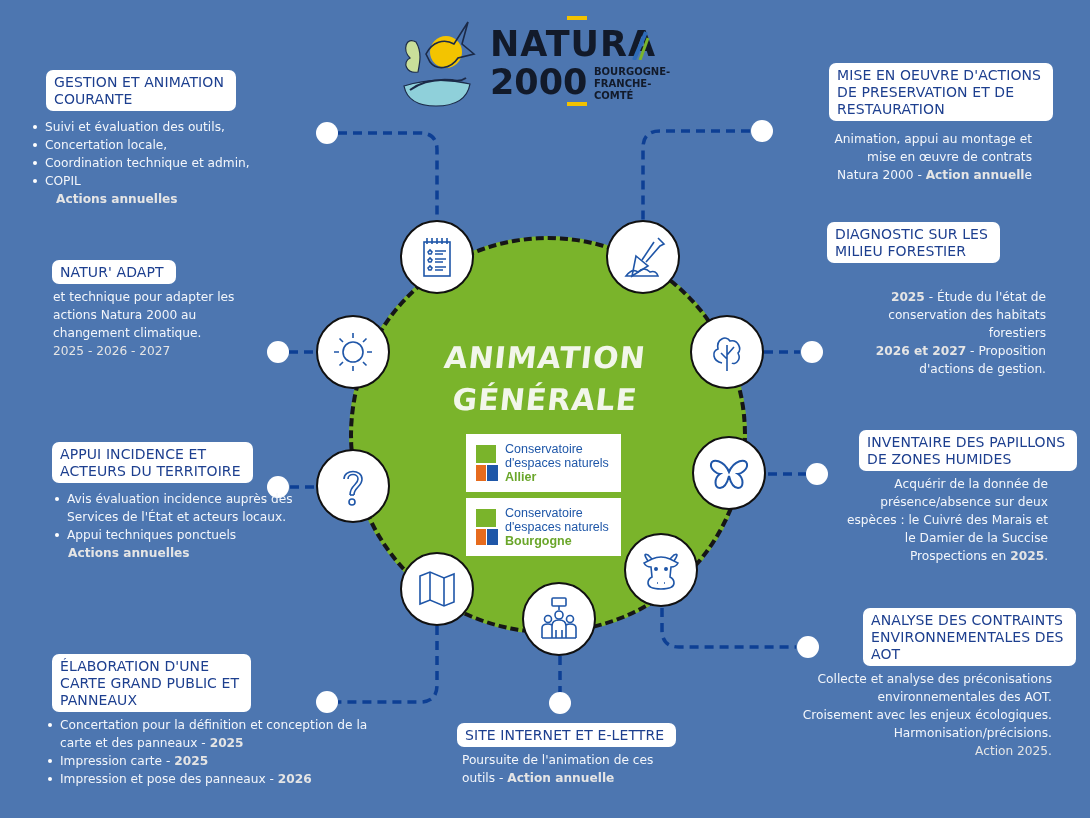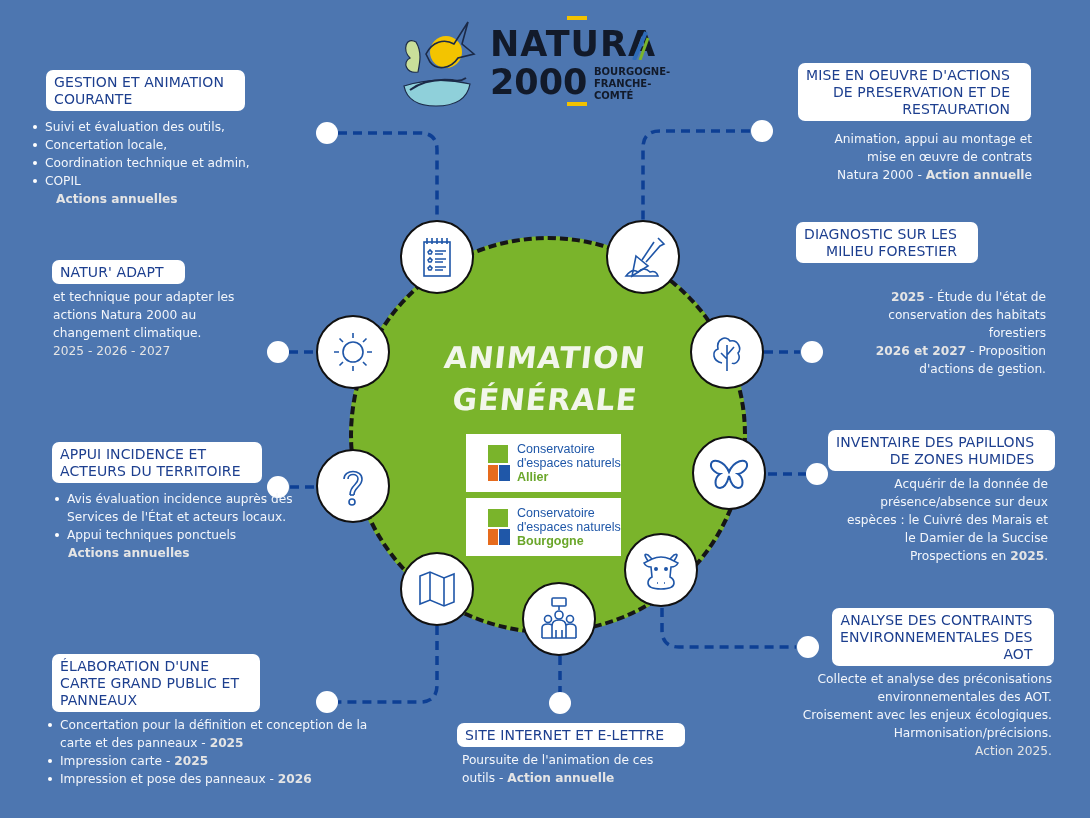--- a/index.html
+++ b/index.html
@@ -12,25 +12,25 @@
   }
   .abs { position: absolute; }
   .title-box {
     position: absolute;
     background: #ffffff;
     color: #1d3f8f;
     font-family: "DejaVu Sans", sans-serif;
     font-size: 14px;
     line-height: 17px;
     letter-spacing: 0.1px;
-    padding: 4px 21px 3px 8px;
+    padding: 4px 12px 3px 8px;
     border-radius: 7px;
   }
   .title-box .ln { display: block; white-space: nowrap; }
-  .title-box.right { text-align: right; }
+  .title-box.right { text-align: left; margin-left: 31px; }
   .desc {
     position: absolute;
     font-size: 12.2px;
     line-height: 18px;
     color: #f3f6fb;
   }
   .desc.right { text-align: right; }
   .desc b { font-weight: bold; color: #e5e5e5; }
   .desc ul { list-style: none; }
   .desc ul li { position: relative; padding-left: 13px; }
@@ -55,21 +55,21 @@
     border: 4px dashed #161616;
   }
   .center-title {
     position: absolute; left: 420px; width: 250px; text-align: center;
     font-family: "DejaVu Sans", sans-serif; font-weight: bold;
     font-size: 30px; letter-spacing: 1px; color: #f2f6ea;
     transform: skewX(-6deg);
   }
   .logo-card {
     position: absolute; background: #ffffff; left: 466px; width: 155px;
-    height: 58px; display: flex; align-items: center; padding-left: 18px;
+    height: 58px; display: flex; align-items: center; padding-left: 6px;
   }
   .logo-card .mark { width: 28px; height: 44px; margin-right: 5px; }
   .logo-card .txt { font-family: "Liberation Sans", sans-serif; font-size: 12.5px; line-height: 14px; color: #1f57a8; }
   .logo-card .txt .region { color: #6aa62a; font-weight: bold; }
   svg.connectors { position: absolute; left: 0; top: 0; width: 1090px; height: 818px; }
   .nat-word { position: absolute; left: 490px; top: 24px; font-family: "DejaVu Sans", sans-serif; font-weight: bold; font-size: 35px; color: #121a2a; letter-spacing: 1px; }
   .nat-num { position: absolute; left: 490px; top: 62px; font-family: "DejaVu Sans", sans-serif; font-weight: bold; font-size: 35px; color: #121a2a; letter-spacing: 0px; text-align: center; }
   .nat-region { position: absolute; left: 594px; top: 66px; font-family: "DejaVu Sans", sans-serif; font-weight: bold; font-size: 10px; line-height: 12px; color: #121a2a; }
   .nat-bar { position: absolute; background: #f2c200; height: 4px; width: 20px; }
 </style>

